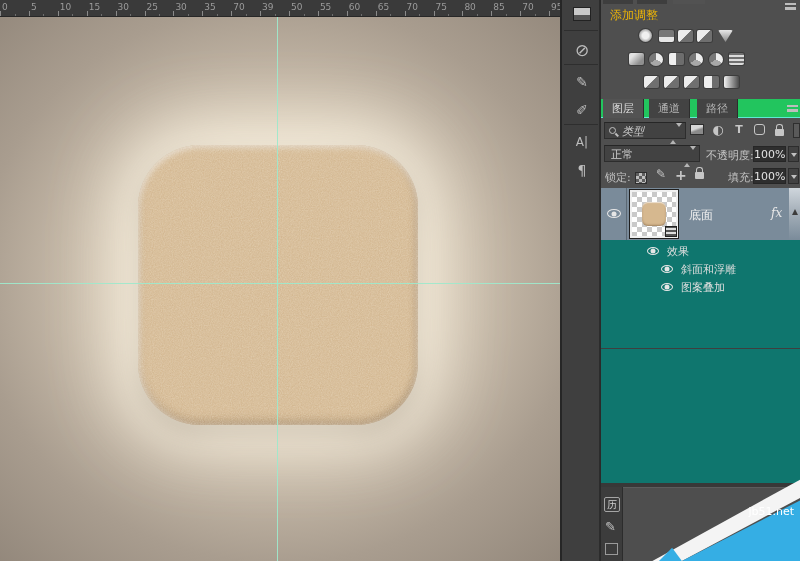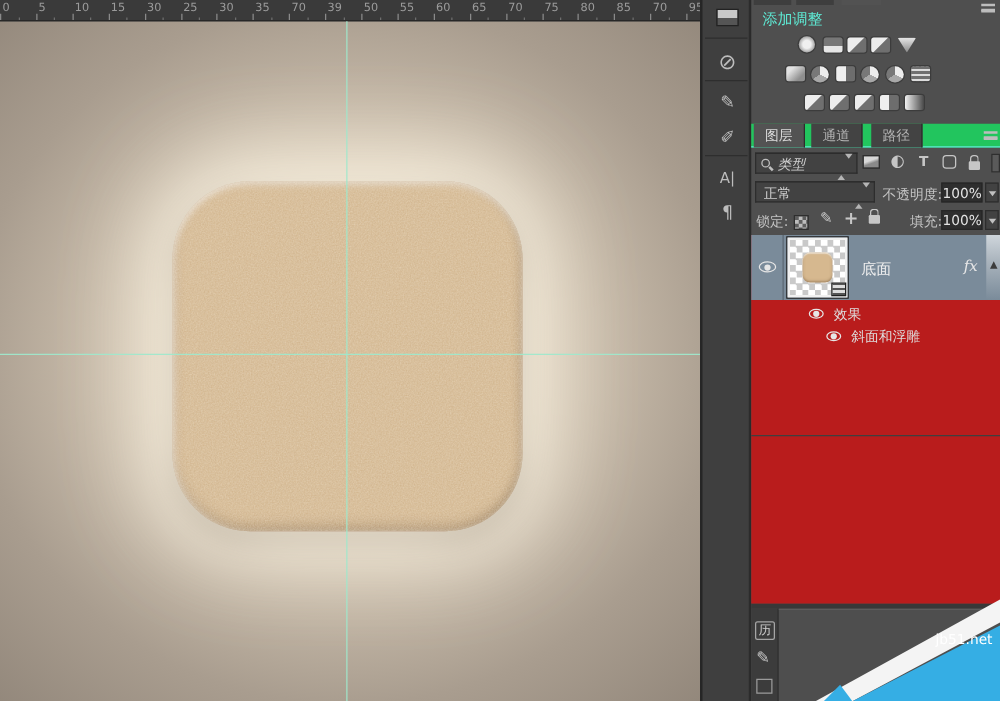--- a/index.html
+++ b/index.html
@@ -36,21 +36,21 @@
   .strip .btn { position:absolute; left:7px; width:26px; height:24px; text-align:center;
                 color:#bdbdbd; font-size:14px; line-height:24px; }
   .strip .sep { position:absolute; left:2px; width:34px; height:1px; background:#2e2e2e; }
   .tile1 { display:inline-block; width:18px; height:14px; margin-top:5px;
            background:linear-gradient(180deg,#c9c9c9 0 55%,#555 55%); border:1px solid #222; }
 
   
   .dock { left:600px; top:0; width:200px; height:561px; background:#4f4f4f;
           border-left:1px solid #2a2a2a; }
   .tabstub { position:absolute; top:0; height:4px; background:#3e3e3e; }
-  .panel-title { position:absolute; font-size:12px; color:#5eead4; }
+  .panel-title { position:absolute; font-size:12px; color:#eab308; }
   .menu-ico { position:absolute; width:11px; height:7px;
               border-top:2px solid #bdbdbd; border-bottom:2px solid #bdbdbd; }
   .menu-ico::after { content:""; display:block; height:2px; margin-top:1.5px; background:#bdbdbd; }
 
   .adj { position:absolute; width:15px; height:12px; border-radius:2px;
          background:linear-gradient(135deg,#e2e2e2 25%,#8f8f8f 75%);
          box-shadow:0 0 0 1px #3c3c3c; }
   .adj.sun { width:13px; height:13px; border-radius:50%;
              background:radial-gradient(circle,#f0f0f0 35%,#9a9a9a 75%); }
   .adj.bars { background:linear-gradient(0deg,#e6e6e6 45%,#777 45%); }
@@ -101,21 +101,21 @@
 
   .checker-s { display:inline-block; width:12px; height:12px;
         background:repeating-conic-gradient(#bdbdbd 0 25%, #5e5e5e 0 50%);
         background-size:6px 6px; border:1px solid #2e2e2e; }
   .lockbody { position:relative; display:inline-block; width:9px; height:7px;
         background:#c6c6c6; border-radius:1px; margin-top:6px; }
   .lockbody::before { content:""; position:absolute; left:1px; top:-5px; width:5px; height:5px;
         border:1.5px solid #c6c6c6; border-bottom:none; border-radius:3px 3px 0 0; }
 
   
-  .list { position:absolute; left:0; width:200px; background:#b91c1c; }
+  .list { position:absolute; left:0; width:200px; background:#0f766e; }
   .lrow { position:absolute; left:0; width:200px; }
   .lrow.selected { background:#7a8b9a; }
   .eyecol { position:absolute; left:0; top:0; width:26px; height:100%;
             border-right:1px solid rgba(0,0,0,.25); }
   .eye { position:absolute; width:14px; height:9px; border:1px solid #e6e6e6;
          border-radius:50%; }
   .eye::after { content:""; position:absolute; left:50%; top:50%; width:5px; height:5px;
          transform:translate(-50%,-50%); border-radius:50%; background:#e6e6e6; }
   .eye.small { width:12px; height:8px; }
   .thumb { position:absolute; border:1px solid #1f1f1f; }
@@ -343,20 +343,24 @@
         </div>
 
         <div class="erow" style="top:72px;">
           <div class="eye small" style="left:60px;top:5px;"></div>
           <div class="etxt" style="left:80px;">斜面和浮雕</div>
         </div>
         <div class="erow" style="top:54px;">
           <div class="eye small" style="left:46px;top:5px;"></div>
           <div class="etxt" style="left:66px;">效果</div>
         </div>
+        <div class="erow" style="top:90px;">
+          <div class="eye small" style="left:60px;top:5px;"></div>
+          <div class="etxt" style="left:80px;">图案叠加</div>
+        </div>
 
         <div class="hr" style="top:160px;"></div>
       </div>
 
       <div class="hr" style="top:483px;height:4px;background:#383838;"></div>
     </div>
 
     <div>
       <div class="bstrip" style="top:487px;height:74px;">
         <div class="hist-ico" style="top:10px;">历</div>

